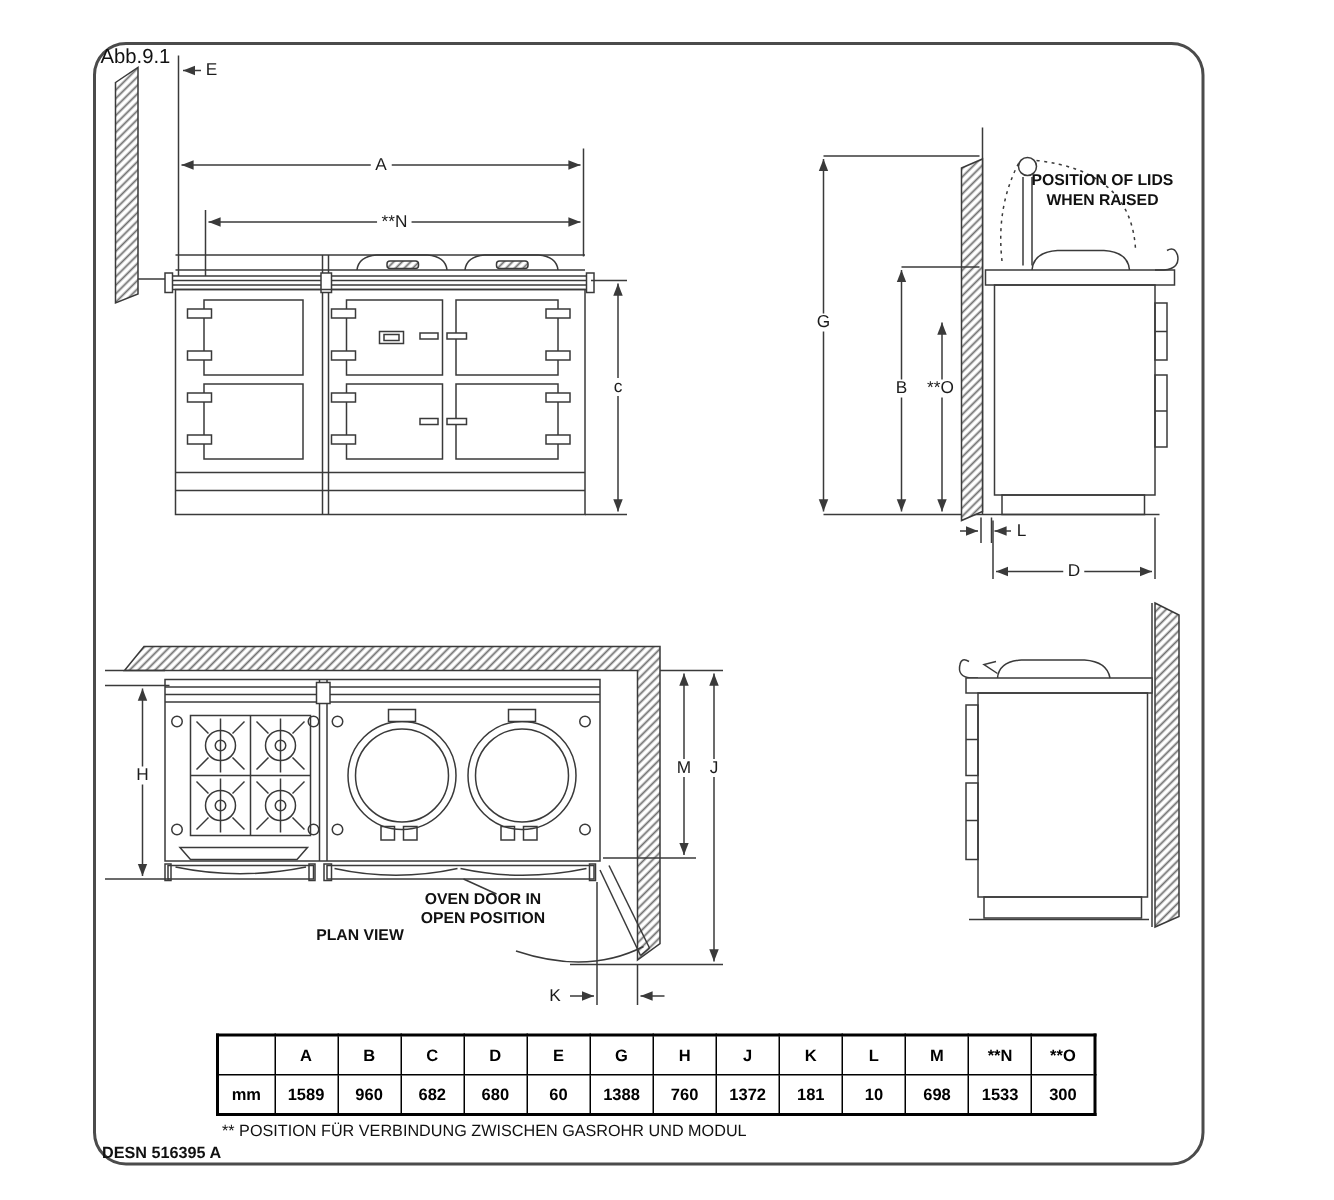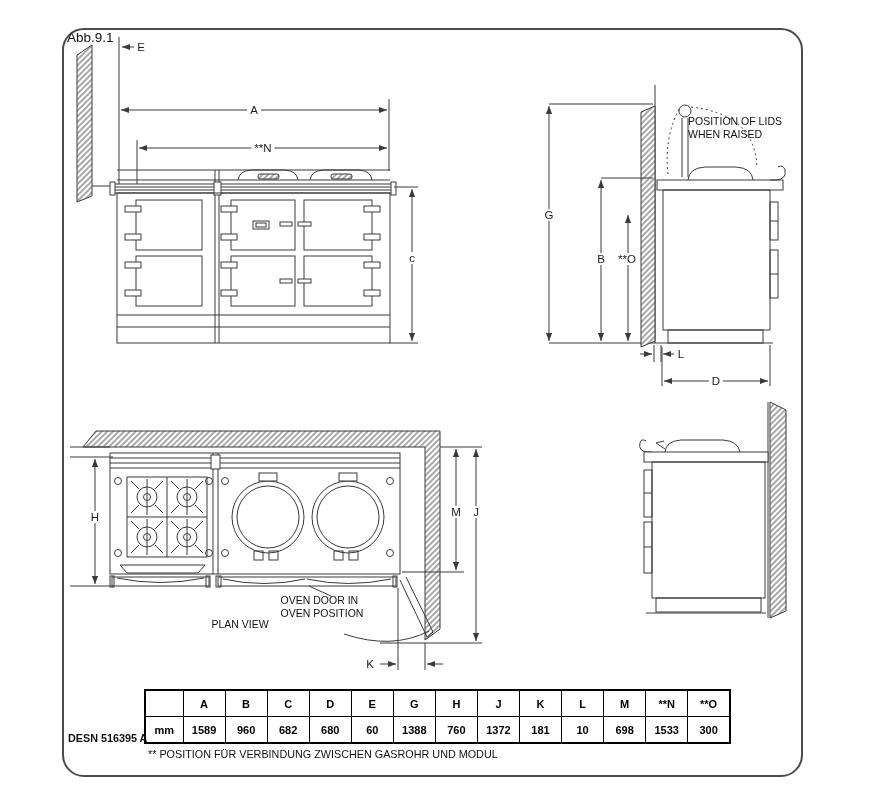--- a/index.html
+++ b/index.html
@@ -3,25 +3,25 @@
 <meta charset="utf-8">
 <style>
   html,body{margin:0;padding:0}
   body{width:889px;height:800px;background:#fff;position:relative;
        font-family:"Liberation Sans",sans-serif;color:#1c1c1c;overflow:hidden}
   .page-border{position:absolute;left:62px;top:28px;width:741px;height:749px;
        border:2px solid #4b4b4b;border-radius:22px;box-sizing:border-box}
   svg.art{position:absolute;left:0;top:0}
   .lbl{position:absolute;transform:translate(-50%,-50%);font-size:11.5px;
        background:#fff;padding:0 3px;white-space:nowrap;line-height:12px}
-  .note{position:absolute;transform:translate(-50%,-50%);font-weight:400;
-       font-size:10.5px;line-height:12.5px;white-space:nowrap;color:#111}
+  .note{position:absolute;transform:translate(-50%,-50%);font-weight:700;
+       font-size:10.5px;line-height:12.5px;text-align:center;white-space:nowrap;color:#111}
   .title{position:absolute;left:67px;top:30px;font-weight:400;font-size:13.5px;color:#111}
   .footnote{position:absolute;left:148px;top:748px;font-weight:400;font-size:10.8px;color:#111}
-  .desn{position:absolute;left:68px;top:732px;font-size:10.8px;font-weight:600;color:#111}
+  .desn{position:absolute;left:68px;top:763px;font-size:10.8px;font-weight:600;color:#111}
   table.dims{position:absolute;left:144px;top:689px;width:587px;border-collapse:collapse;
        table-layout:fixed;font-size:11px;font-weight:700;color:#000;text-align:center;
        border:2px solid #000}
   table.dims td{border:1.3px solid #000;height:25px;padding:0;overflow:hidden}
 </style>
 </head>
 <body>
 
 <div class="page-border"></div>
 
@@ -281,21 +281,21 @@
   <div>WHEN RAISED</div>
 </div>
 
 <div class="lbl" style="left:95px;top:517px">H</div>
 <div class="lbl" style="left:456px;top:512px">M</div>
 <div class="lbl" style="left:476px;top:512px">J</div>
 <div class="lbl" style="left:370px;top:664px">K</div>
 
 <div class="note" style="left:322px;top:606px">
   <div>OVEN DOOR IN</div>
-  <div>OVEN POSITION</div>
+  <div>OPEN POSITION</div>
 </div>
 <div class="note" style="left:240px;top:624px">PLAN VIEW</div>
 
 <table class="dims">
   <colgroup>
     <col style="width:38px">
     <col>
       <col>
       <col>
       <col>

